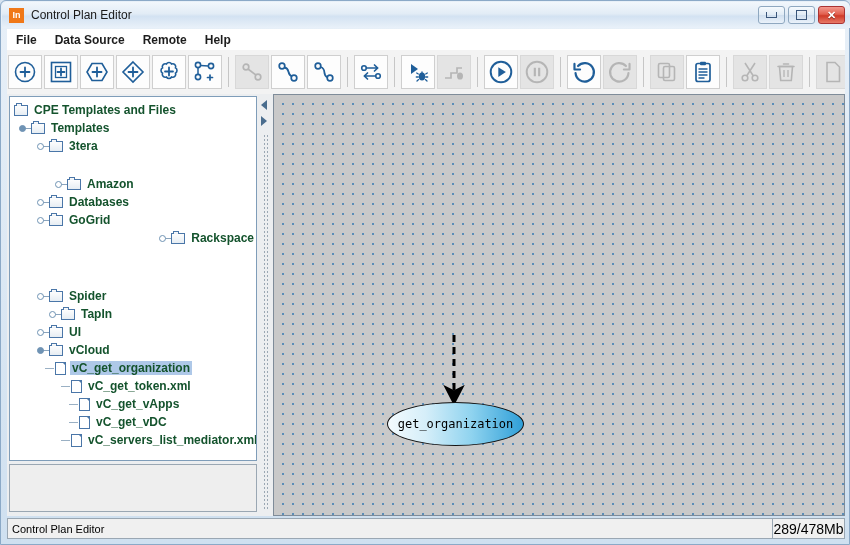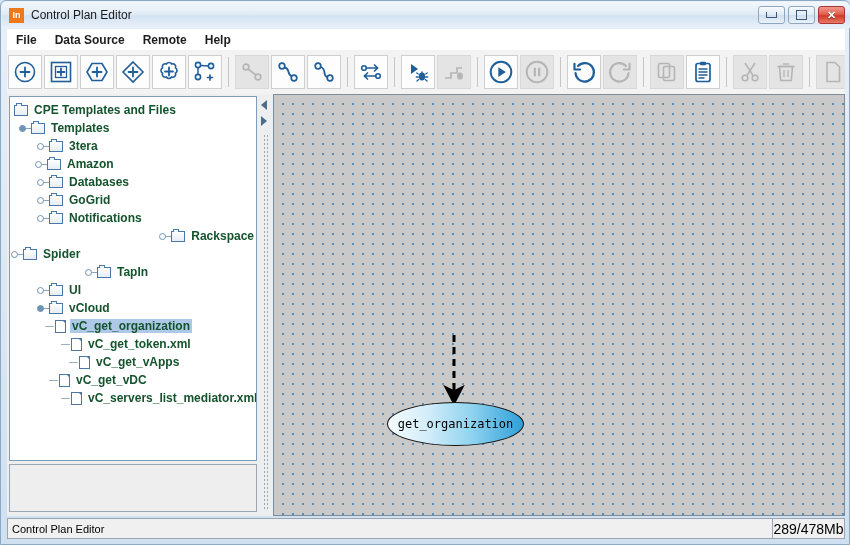--- a/index.html
+++ b/index.html
@@ -435,21 +435,21 @@
 
           <div class="trow" style="padding-left:26px;">
             <div class="handle">
               <span class="hbar"></span>
                 <span class="hknob"></span>
             </div>
             <div class="folder"></div>
             <span class="tlabel">3tera</span>
           </div>
 
-          <div class="trow" style="padding-left:24px;">
+          <div class="trow" style="padding-left:44px;margin-top:20px;">
             <div class="handle">
               <span class="hbar"></span>
                 <span class="hknob"></span>
             </div>
             <div class="folder"></div>
             <span class="tlabel">Amazon</span>
           </div>
 
           <div class="trow" style="padding-left:26px;">
             <div class="handle">
@@ -463,48 +463,40 @@
           <div class="trow" style="padding-left:26px;">
             <div class="handle">
               <span class="hbar"></span>
                 <span class="hknob"></span>
             </div>
             <div class="folder"></div>
             <span class="tlabel">GoGrid</span>
           </div>
 
 
-          <div class="trow" style="padding-left:26px;">
-            <div class="handle">
-              <span class="hbar"></span>
-                <span class="hknob"></span>
-            </div>
-            <div class="folder"></div>
-            <span class="tlabel">Notifications</span>
-          </div>
 
           <div class="trow" style="padding-left:26px;justify-content:flex-end;">
             <div class="handle">
               <span class="hbar"></span>
                 <span class="hknob"></span>
             </div>
             <div class="folder"></div>
             <span class="tlabel">Rackspace</span>
           </div>
 
-          <div class="trow" style="">
+          <div class="trow" style="padding-left:26px;margin-top:40px;">
             <div class="handle">
               <span class="hbar"></span>
                 <span class="hknob"></span>
             </div>
             <div class="folder"></div>
             <span class="tlabel">Spider</span>
           </div>
 
-          <div class="trow" style="padding-left:38px;margin-left:36px;">
+          <div class="trow" style="padding-left:38px;">
             <div class="handle">
               <span class="hbar"></span>
                 <span class="hknob"></span>
             </div>
             <div class="folder"></div>
             <span class="tlabel">TapIn</span>
           </div>
 
           <div class="trow" style="padding-left:26px;">
             <div class="handle">
@@ -541,21 +533,21 @@
           </div>
 
           <div class="trow" style="padding-left:56px;">
             <div class="leafline">
                 <span class="hbar"></span>
               </div>
             <div class="fileic"></div>
             <span class="tlabel">vC_get_vApps</span>
           </div>
 
-          <div class="trow" style="padding-left:36px;">
+          <div class="trow" style="padding-left:48px;margin-left:8px;">
             <div class="leafline">
                 <span class="hbar"></span>
               </div>
             <div class="fileic"></div>
             <span class="tlabel">vC_get_vDC</span>
           </div>
 
           <div class="trow" style="padding-left:48px;">
             <div class="leafline">
                 <span class="hbar"></span>

